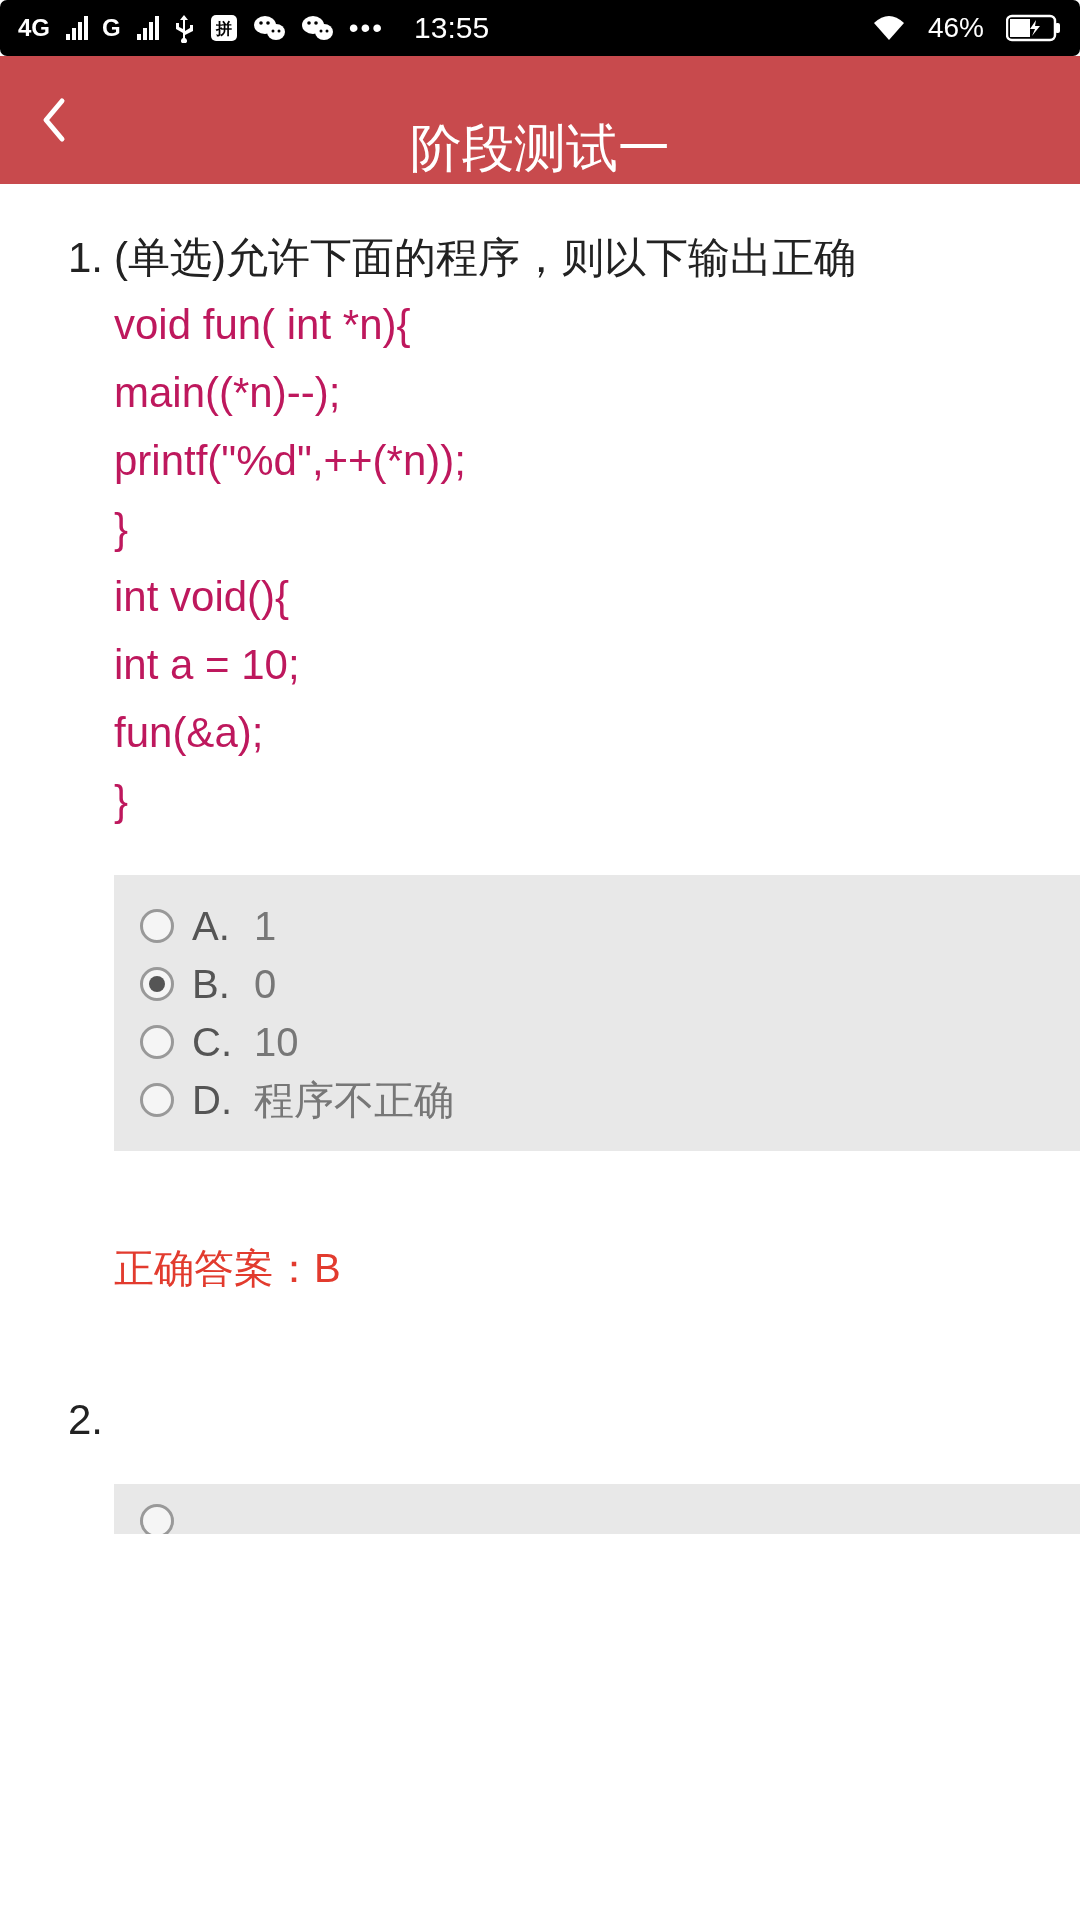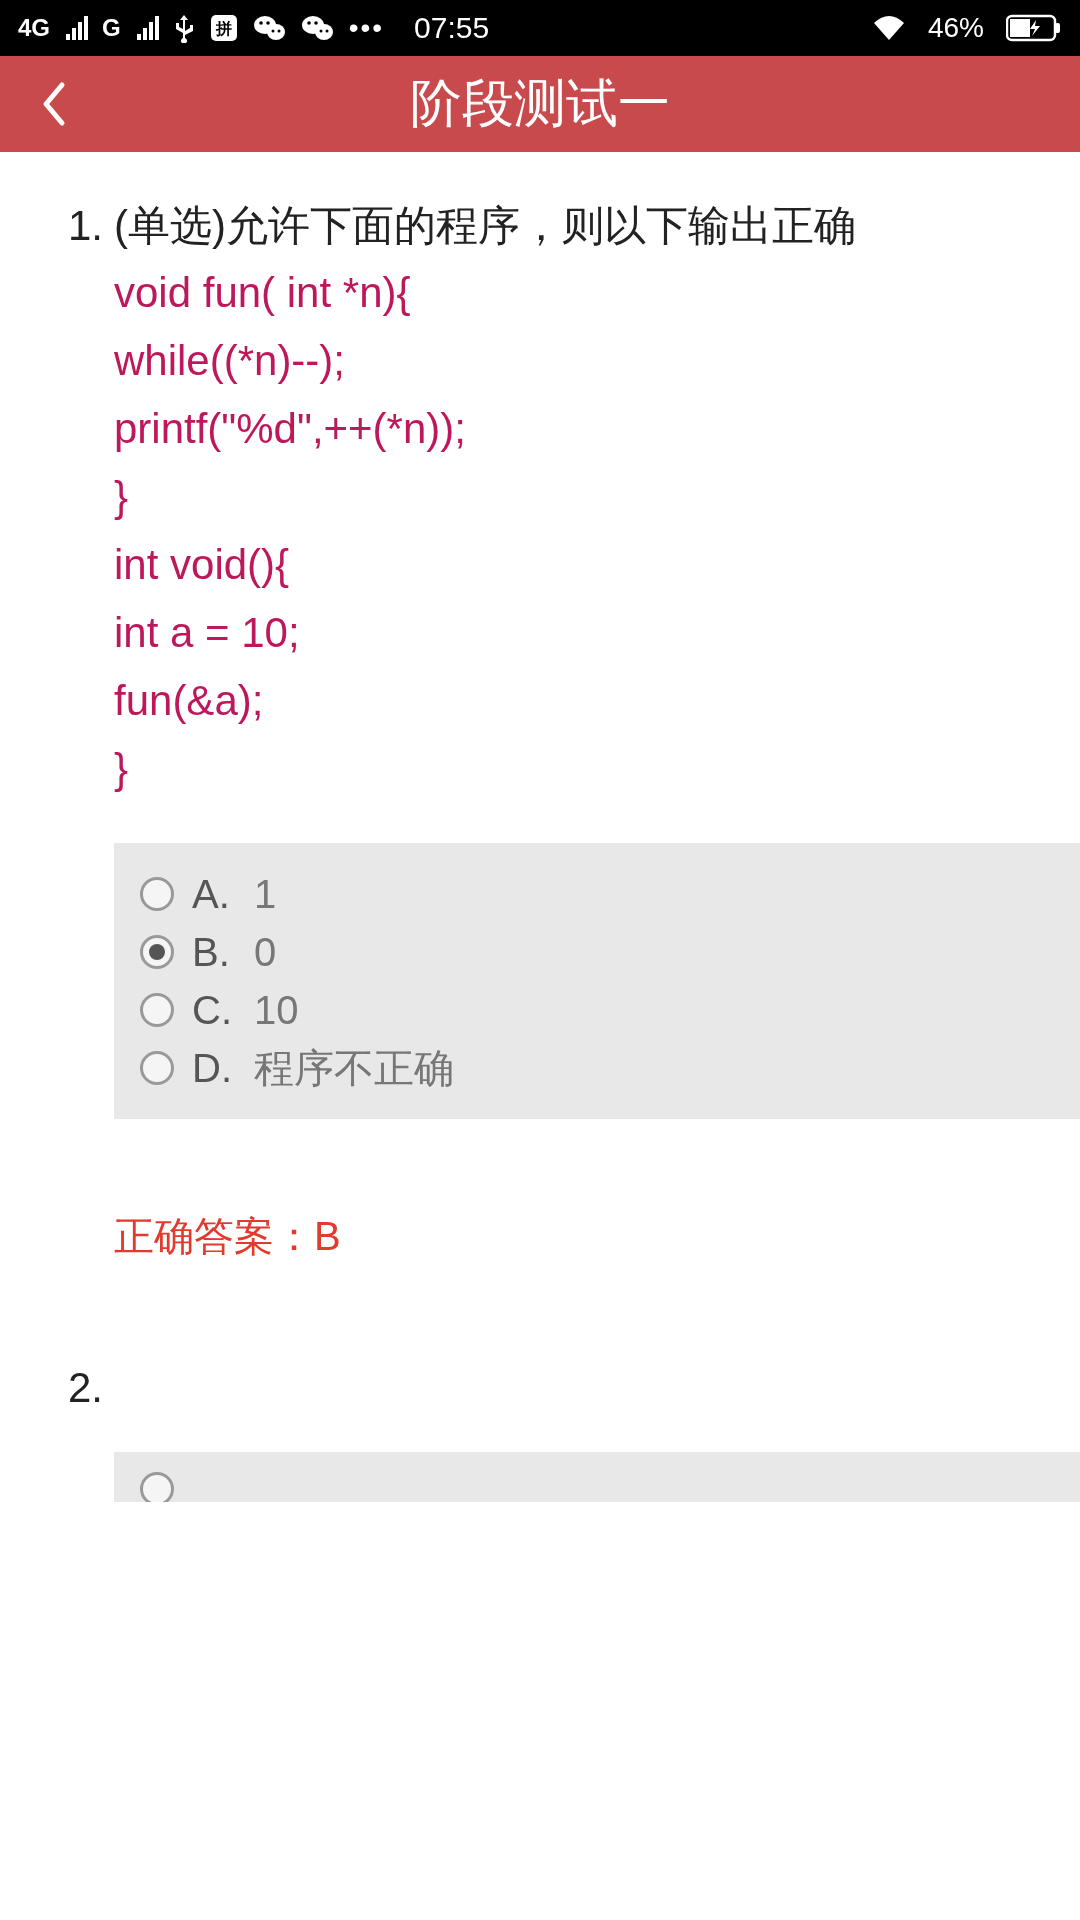--- a/index.html
+++ b/index.html
@@ -12,20 +12,21 @@
   }
   .status-bar {
     height: 56px;
     background: #000;
     color: #fff;
     display: flex;
     align-items: center;
     padding: 0 18px;
     font-size: 30px;
     font-weight: 500;
+    border-radius: 7px;
   }
   .status-left { display: flex; align-items: center; gap: 14px; }
   .status-center { flex: 1; text-align: left; padding-left: 30px; }
   .status-right { display: flex; align-items: center; gap: 22px; }
   .signal-bars {
     display: inline-flex;
     align-items: flex-end;
     gap: 2px;
     height: 24px;
   }
@@ -39,25 +40,25 @@
   .signal-bars span:nth-child(4){height:24px}
   .status-4g { font-size: 24px; font-weight: 600; margin-right: 2px; }
   .status-g  { font-size: 24px; font-weight: 600; margin-right: 2px; }
   .usb-icon svg, .box-icon svg, .wechat-icon svg, .wifi-icon svg, .battery-icon svg {
     display: block;
   }
   .dots { letter-spacing: 2px; font-size: 28px; }
   .battery-pct { font-size: 28px; }
 
   .app-header {
-    height: 96px;
+    height: 128px;
     background: #c84a4d;
     color: #fff;
     display: flex;
-    align-items: center;
+    align-items: flex-end;
     position: relative;
   }
   .back-btn {
     position: absolute;
     left: 20px;
     top: 0; bottom: 0;
     display: flex;
     align-items: center;
     padding: 0 20px;
   }
@@ -200,21 +201,21 @@
           <ellipse cx="12" cy="12" rx="11" ry="9" fill="#fff"></ellipse>
           <ellipse cx="23" cy="19" rx="9" ry="8" fill="#fff"></ellipse>
           <circle cx="8" cy="10" r="1.8" fill="#000"></circle>
           <circle cx="15" cy="10" r="1.8" fill="#000"></circle>
           <circle cx="20" cy="18" r="1.5" fill="#000"></circle>
           <circle cx="26" cy="18" r="1.5" fill="#000"></circle>
         </svg>
     </span>
     <span class="dots">•••</span>
   </div>
-  <div class="status-center">07:55</div>
+  <div class="status-center">13:55</div>
   <div class="status-right">
     <span class="wifi-icon">
       <svg width="34" height="26" viewBox="0 0 34 26">
           <path d="M17 25 L2 8 Q17 -6 32 8 Z" fill="#fff"></path>
         </svg>
     </span>
     <span class="battery-pct">46%</span>
     <span class="battery-icon">
       <svg width="56" height="28" viewBox="0 0 56 28">
           <rect x="1" y="2" width="48" height="24" rx="5" fill="none" stroke="#fff" stroke-width="2.5"></rect>
@@ -237,21 +238,21 @@
 
 <div class="content">
 
   <div class="question">
     <div class="q-head">
       <div class="q-number">1.</div>
       <div class="q-text">(单选)允许下面的程序，则以下输出正确</div>
     </div>
     <div class="code-lines">
       <div>void fun( int *n){</div>
-      <div>while((*n)--);</div>
+      <div>main((*n)--);</div>
       <div>printf("%d",++(*n));</div>
       <div>}</div>
       <div>int void(){</div>
       <div>int a = 10;</div>
       <div>fun(&amp;a);</div>
       <div>}</div>
     </div>
 
     <div class="options-box">
       <div class="option">

